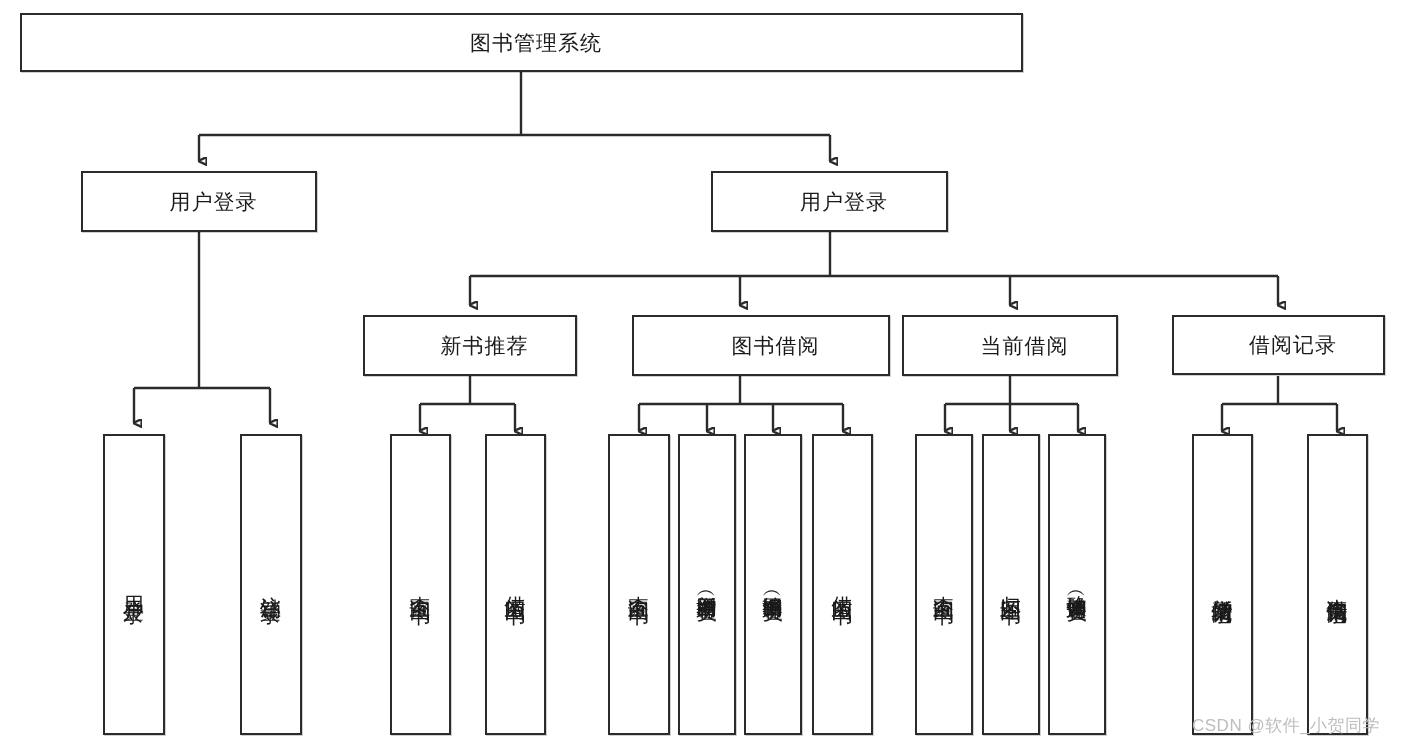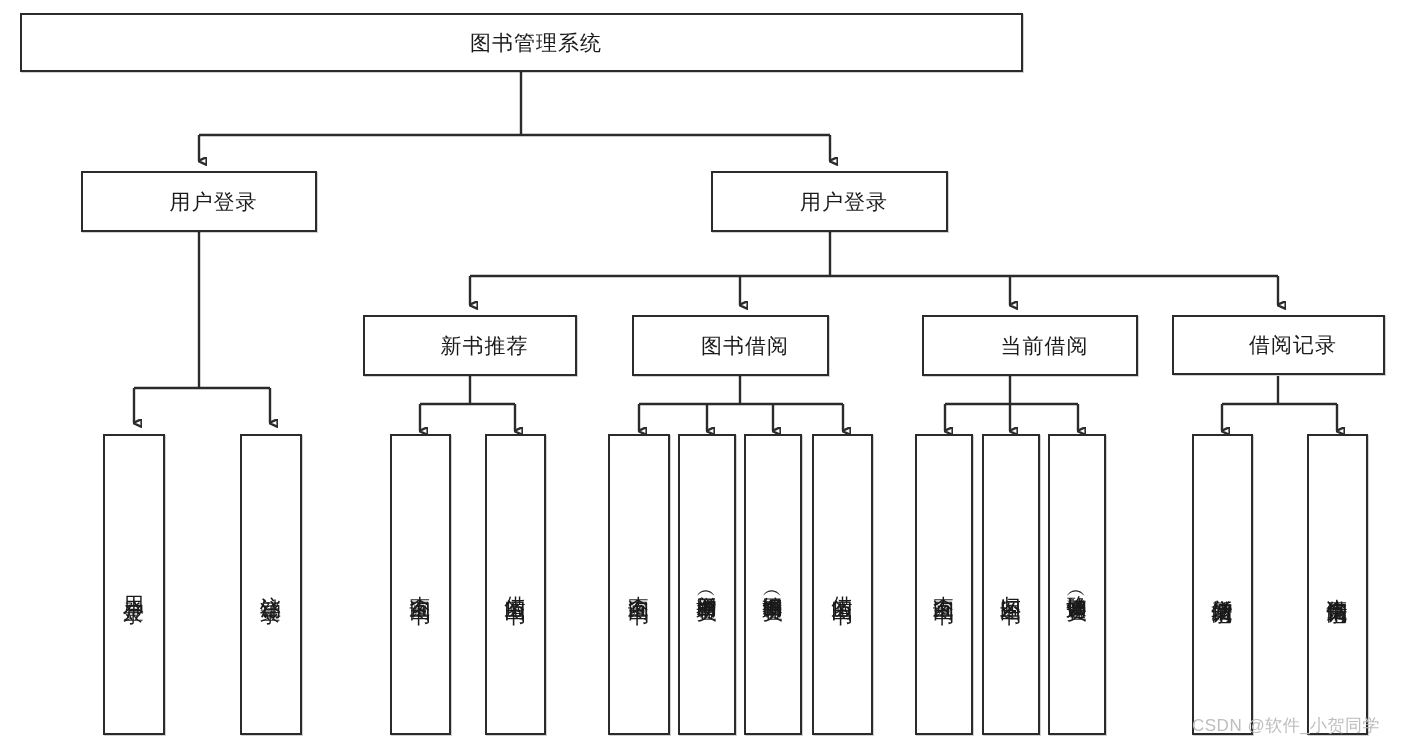--- a/index.html
+++ b/index.html
@@ -136,25 +136,25 @@
   </div>
 
   <div class="node-box" style="left:711px; top:171px; width:237px; height:61px;">
     <div class="node-label-h">用户登录</div>
   </div>
 
   <div class="node-box" style="left:363px; top:315px; width:214px; height:61px;">
     <div class="node-label-h">新书推荐</div>
   </div>
 
-  <div class="node-box" style="left:632px; top:315px; width:197px; height:61px;">
+  <div class="node-box" style="left:632px; top:315px; width:258px; height:61px;">
     <div class="node-label-h">图书借阅</div>
   </div>
 
-  <div class="node-box" style="left:902px; top:315px; width:216px; height:61px;margin-left:20px;">
+  <div class="node-box" style="left:902px; top:315px; width:216px; height:61px;">
     <div class="node-label-h">当前借阅</div>
   </div>
 
   <div class="node-box" style="left:1172px; top:315px; width:213px; height:60px;">
     <div class="node-label-h">借阅记录</div>
   </div>
 
   <div class="node-box" style="left:103px; top:434px; width:62px; height:301px;">
     <div class="node-label-v">用户登录</div>
   </div>

